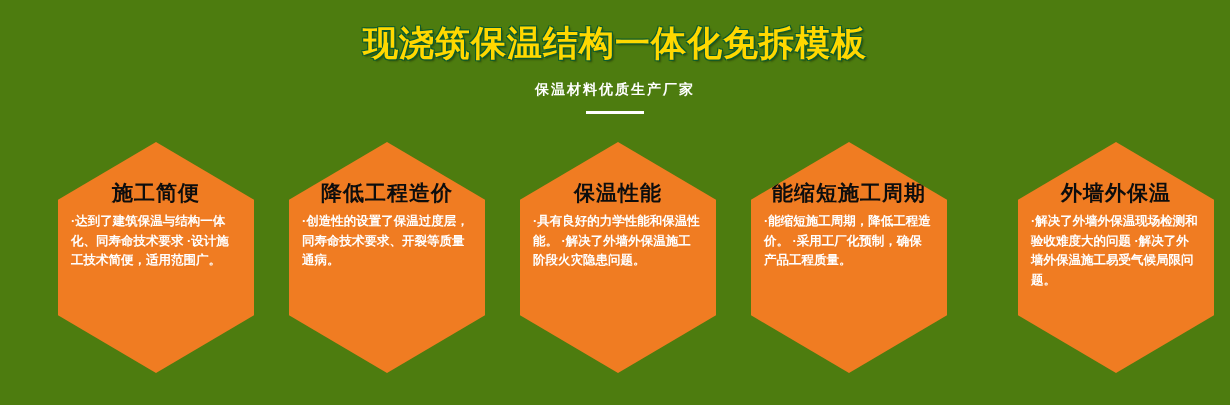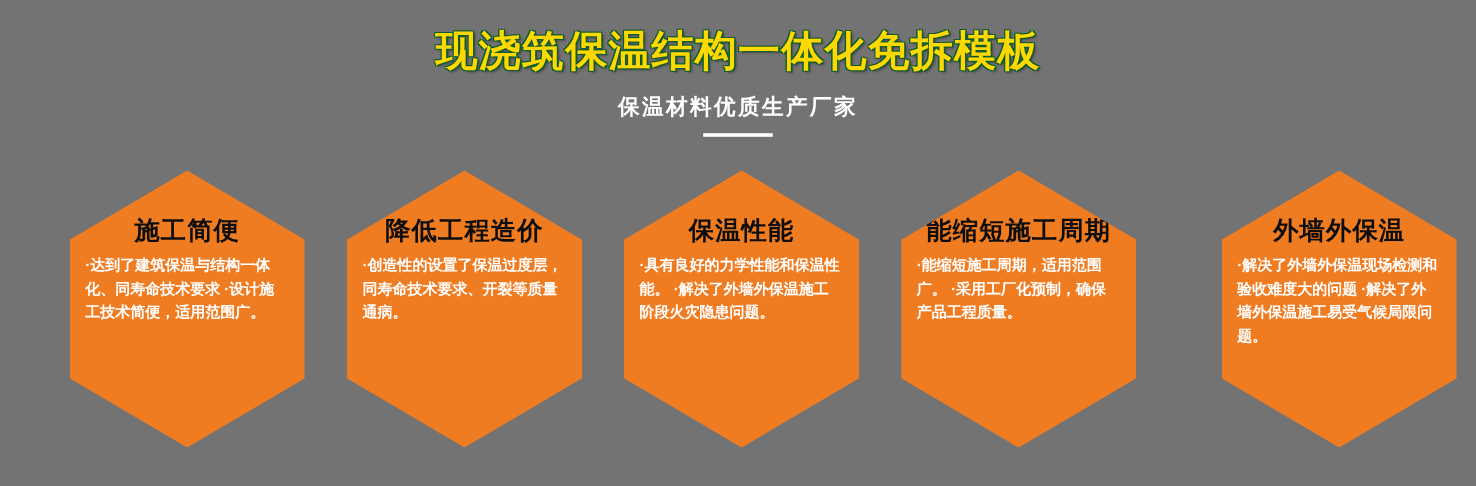--- a/index.html
+++ b/index.html
@@ -2,36 +2,36 @@
 <html><head>
 <meta charset="utf-8">
 <style>
   html,body{margin:0;padding:0;}
   body{
     width:1230px;height:405px;overflow:hidden;
     background:#07723a;
     font-family:"Liberation Sans","DejaVu Sans",sans-serif;
     position:relative;
   }
-  #stage{position:relative;width:1230px;height:405px;background:#737373;}
+  #stage{position:relative;width:1230px;height:405px;background:#4d7c0f;}
 
   
   .head{position:absolute;left:0;top:0;width:1230px;text-align:center;}
   .main-title{
     margin:0;padding:0;
     position:absolute;left:0;top:21px;width:1230px;
     font-size:35px;line-height:44px;font-weight:bold;
     color:#ffd800;letter-spacing:1px;
     text-shadow:1px 1px 0 #0b5c30, -1px 1px 0 #0b5c30, 1px -1px 0 #0b5c30, -1px -1px 0 #0b5c30, 2px 2px 2px rgba(0,0,0,.35);
     white-space:nowrap;
   }
   .sub-title{
     margin:0;padding:0;
     position:absolute;left:0;top:74px;width:1230px;
-    font-size:18px;line-height:30px;font-weight:bold;
+    font-size:14px;line-height:30px;font-weight:bold;
     color:#ffffff;letter-spacing:2px;white-space:nowrap;
   }
   .divider{
     position:absolute;left:586px;top:111px;
     width:58px;height:3px;background:#ffffff;
   }
 
   
   .hex-row{position:absolute;left:0;top:142px;width:1230px;height:232px;padding-left:24px;}
   .hex{
@@ -86,21 +86,21 @@
       <div class="hex-body">·创造性的设置了保温过度层，同寿命技术要求、开裂等质量通病。</div>
     </div>
 
     <div class="hex hex-3">
       <div class="hex-title">保温性能</div>
       <div class="hex-body">·具有良好的力学性能和保温性能。 ·解决了外墙外保温施工阶段火灾隐患问题。</div>
     </div>
 
     <div class="hex hex-4">
       <div class="hex-title">能缩短施工周期</div>
-      <div class="hex-body">·能缩短施工周期，适用范围广。 ·采用工厂化预制，确保产品工程质量。</div>
+      <div class="hex-body">·能缩短施工周期，降低工程造价。 ·采用工厂化预制，确保产品工程质量。</div>
     </div>
 
     <div class="hex hex-5">
       <div class="hex-title">外墙外保温</div>
       <div class="hex-body">·解决了外墙外保温现场检测和验收难度大的问题 ·解决了外墙外保温施工易受气候局限问题。</div>
     </div>
 
   </div>
 </div>
 

